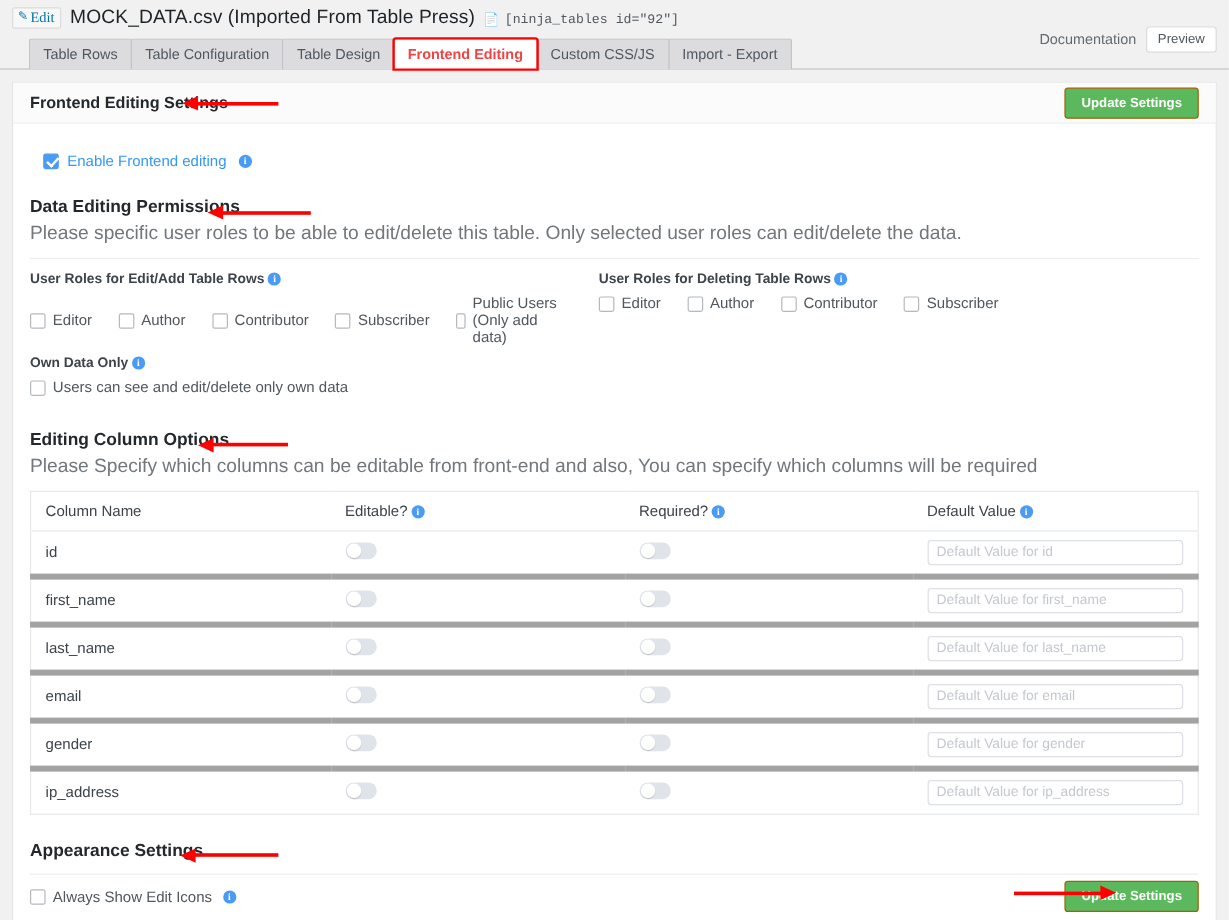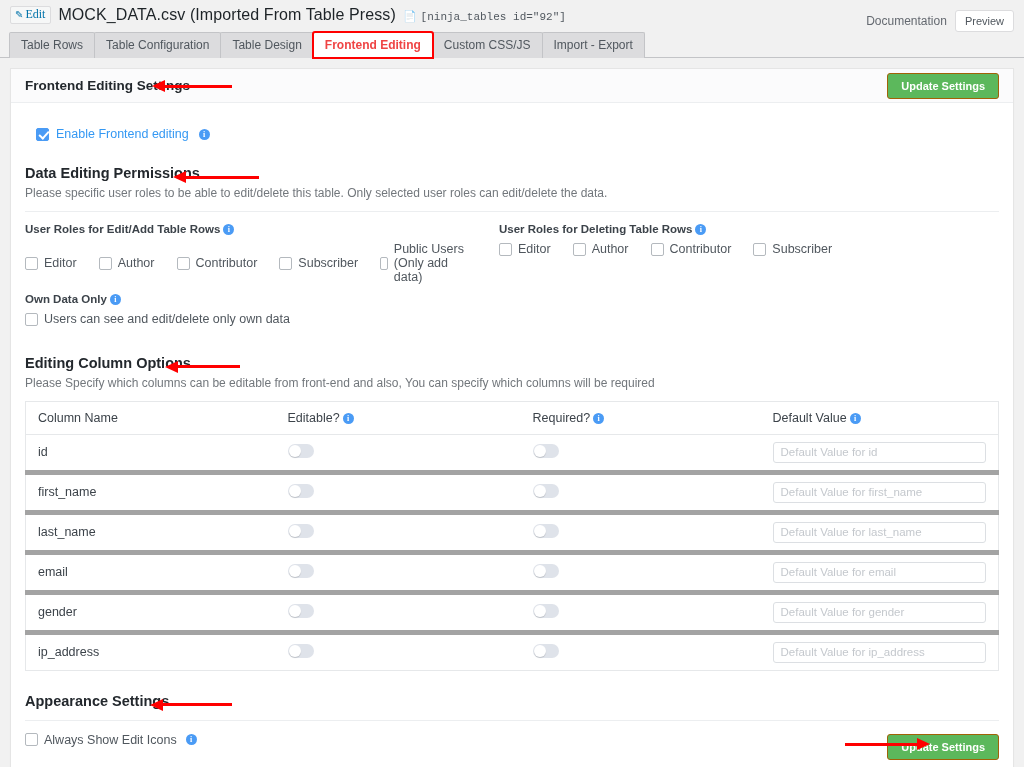--- a/index.html
+++ b/index.html
@@ -45,42 +45,42 @@
     display: inline-flex; align-items: center; gap: 4px;
     font-family: "Liberation Mono", monospace;
     font-size: 11px;
     color: #50575e;
     margin-top: 3px;
   }
   .shortcode .doc-ico { font-size: 11px; color: #8c8f94; }
 
   .header-right {
     position: absolute;
-    right: 10px; top: 10px;
+    right: 10px; top: 22px;
     display: flex; align-items: center; gap: 8px;
   }
   .doc-link {
     font-size: 12px; color: #646970; text-decoration: none;
   }
   .preview-btn {
     font-size: 11px;
     color: #50575e;
     background: #fff;
     border: 1px solid #dcdcde;
     border-radius: 3px;
     padding: 3px 9px;
     line-height: 14px;
     cursor: pointer;
   }
 
   
   .tabs {
     display: flex;
     align-items: flex-end;
-    padding-left: 9px;
+    padding-left: 24px;
     height: 28px;
     border-bottom: 1px solid #c3c4c7;
     background: transparent;
     position: relative;
   }
   .tab {
     font-size: 12px;
     color: #50575e;
     background: #dcdcde;
     border: 1px solid #c3c4c7;
@@ -191,21 +191,21 @@
   }
 
   .sec-title {
     font-size: 14.5px;
     font-weight: bold;
     color: #23282d;
     margin: 0;
     display: inline-block;
   }
   .sec-desc {
-    font-size: 12px;
+    font-size: 16px;
     color: #72777c;
     margin: 5px 0 0 0;
   }
   .hr { border-top: 1px solid #eceef0; margin: 11px 0 0 0; }
 
   .field-label {
     font-size: 11.5px;
     font-weight: bold;
     color: #3c434a;
   }

